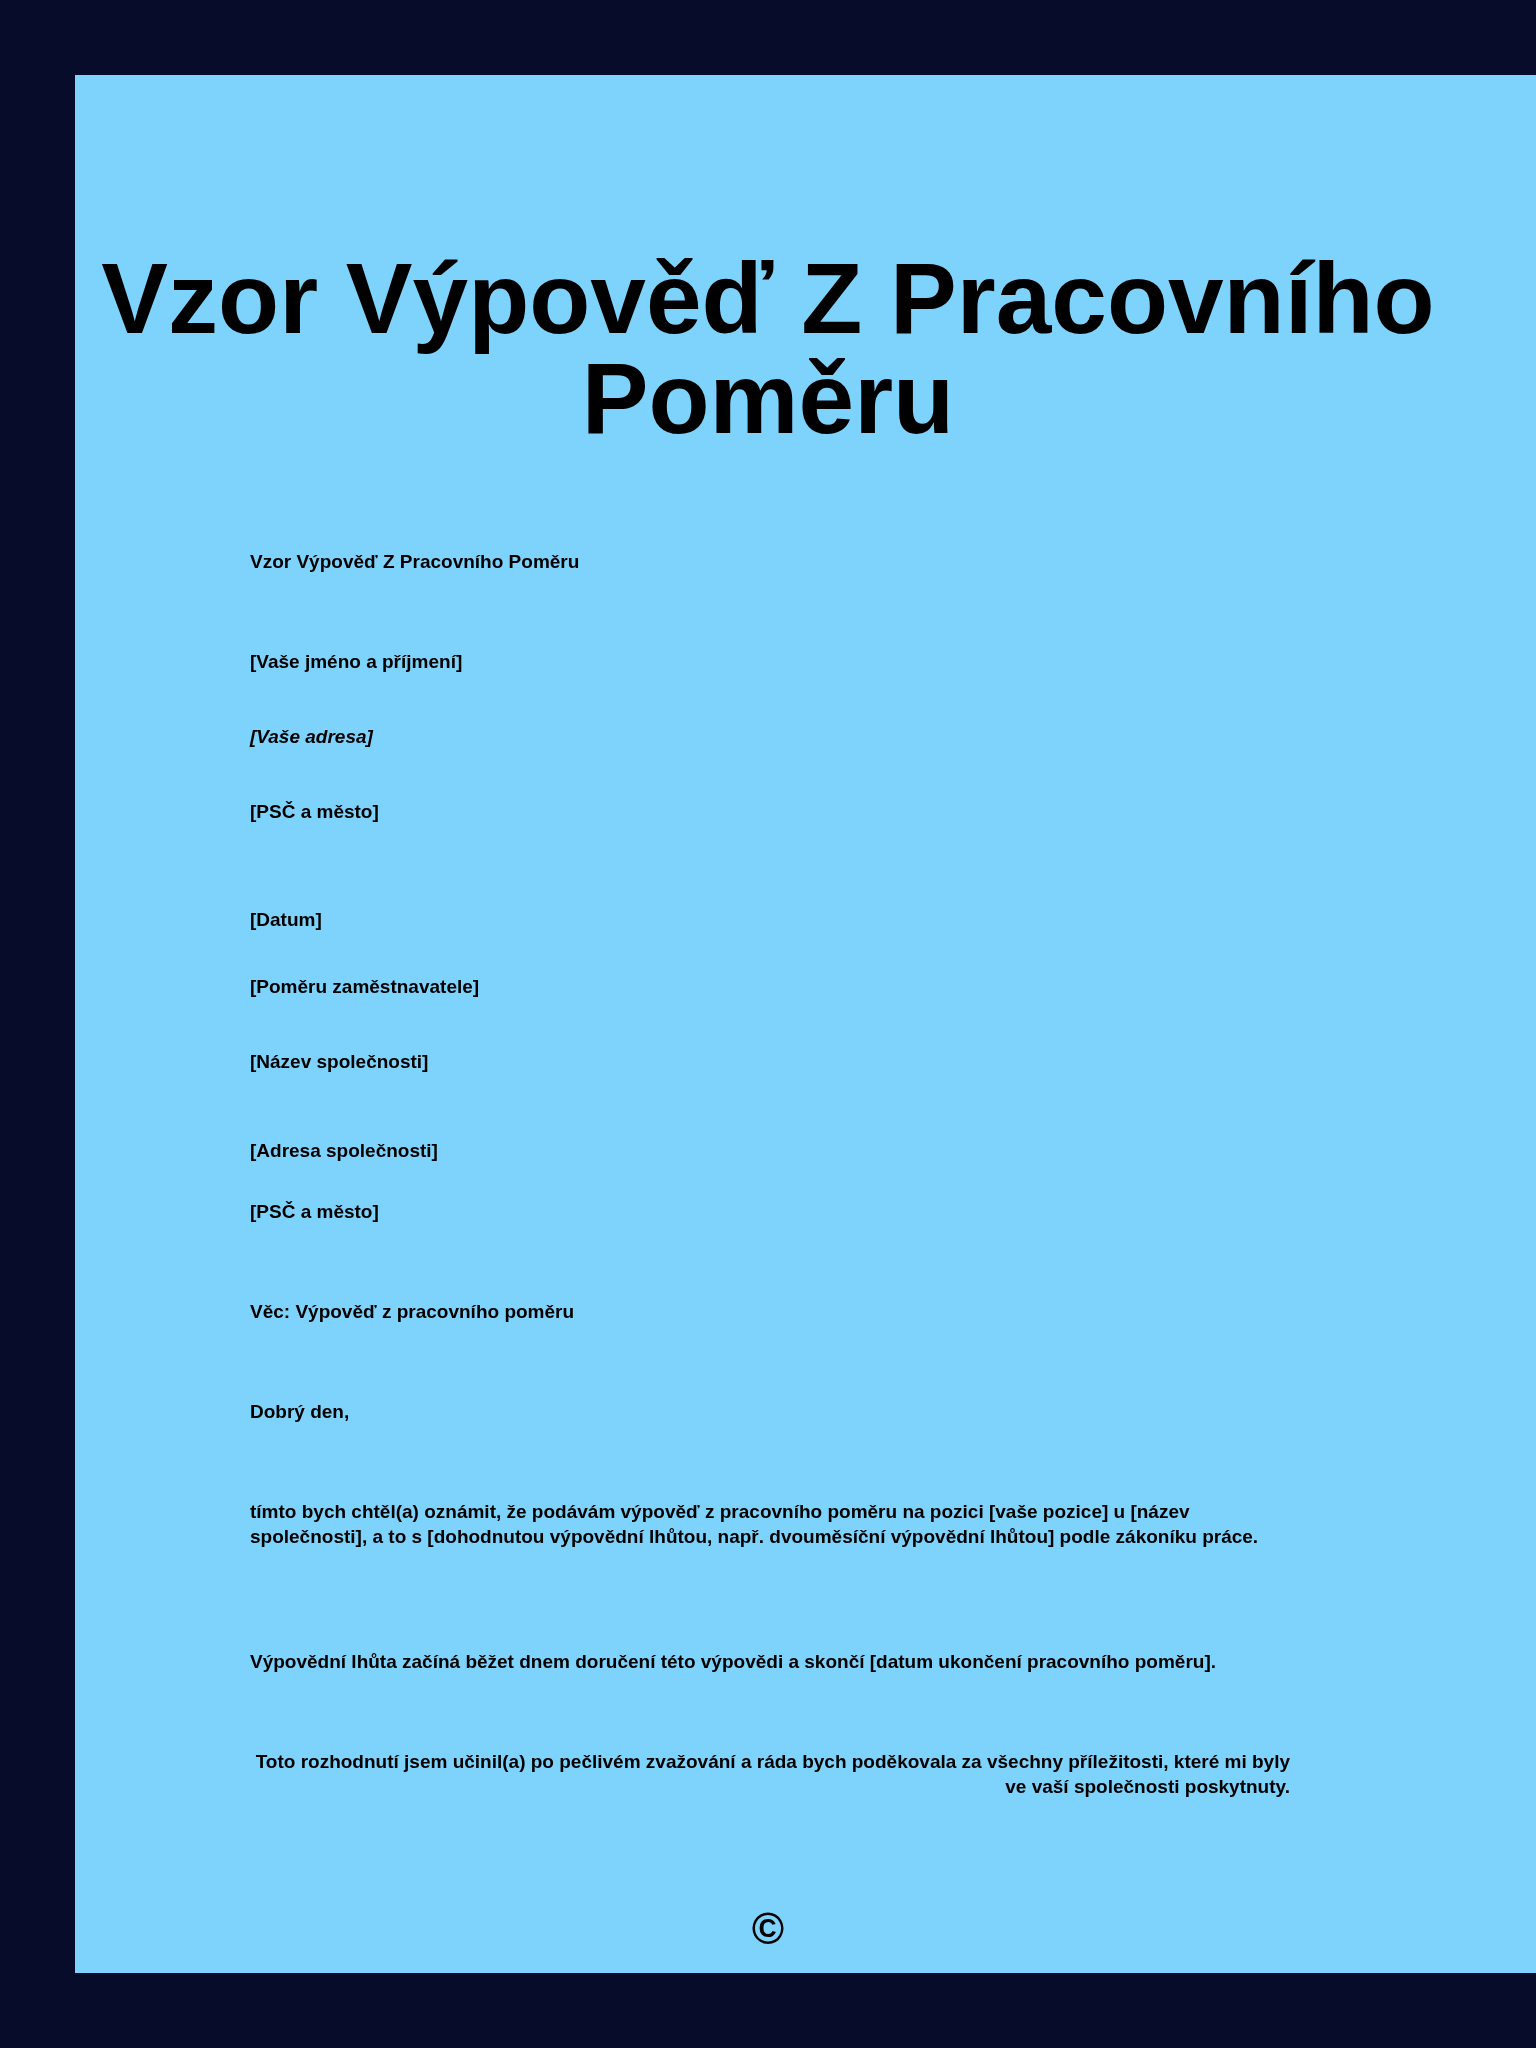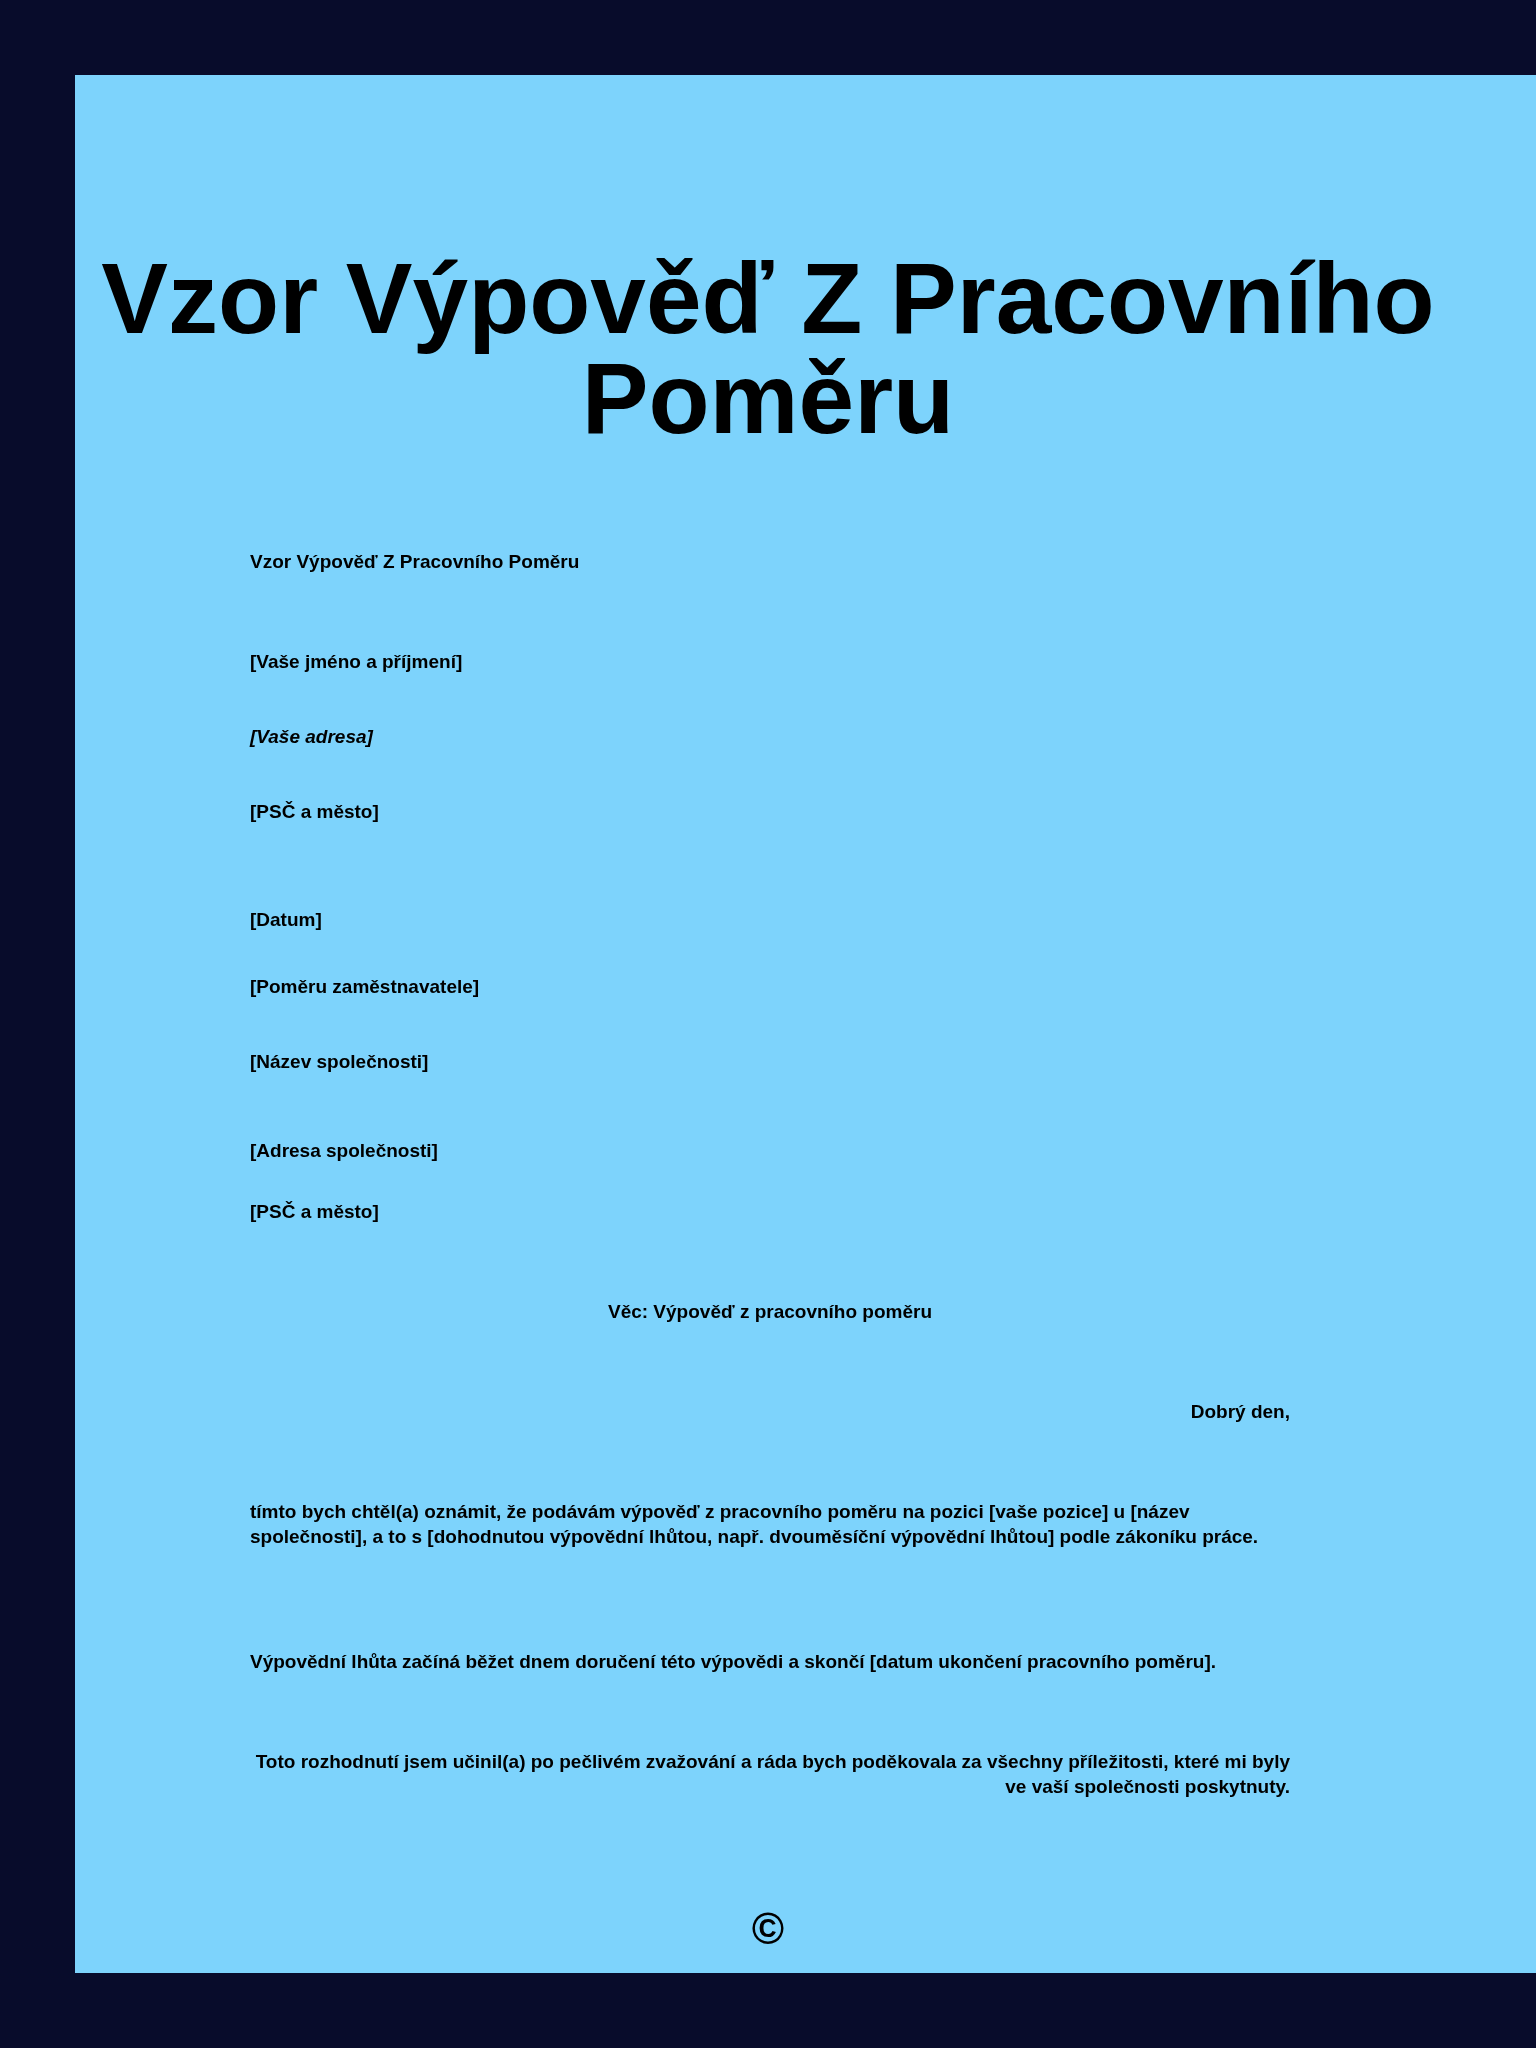--- a/index.html
+++ b/index.html
@@ -74,23 +74,23 @@
     <p class="line" style="top:574px;">[Vaše jméno a příjmení]</p>
     <p class="line" style="top:649px;font-style:italic;">[Vaše adresa]</p>
     <p class="line" style="top:724px;">[PSČ a město]</p>
     <p class="line" style="top:832px;">[Datum]</p>
 
     <p class="line" style="top:899px;">[Poměru zaměstnavatele]</p>
     <p class="line" style="top:974px;">[Název společnosti]</p>
     <p class="line" style="top:1049px;margin-top:14px;">[Adresa společnosti]</p>
     <p class="line" style="top:1124px;">[PSČ a město]</p>
 
-    <p class="line" style="top:1224px;text-align:center;">Věc: Výpověď z pracovního poměru</p>
+    <p class="line" style="top:1224px;">Věc: Výpověď z pracovního poměru</p>
 
-    <p class="line" style="top:1324px;text-align:right;">Dobrý den,</p>
+    <p class="line" style="top:1324px;">Dobrý den,</p>
 
     <p class="line" style="top:1424px;">tímto bych chtěl(a) oznámit, že podávám výpověď z pracovního poměru na pozici [vaše pozice] u [název společnosti], a to s [dohodnutou výpovědní lhůtou, např. dvouměsíční výpovědní lhůtou] podle zákoníku práce.</p>
 
     <p class="line" style="top:1574px;">Výpovědní lhůta začíná běžet dnem doručení této výpovědi a skončí [datum ukončení pracovního poměru].</p>
 
     <p class="line" style="top:1674px;text-align:right;">Toto rozhodnutí jsem učinil(a) po pečlivém zvažování a ráda bych poděkovala za všechny příležitosti, které mi byly ve vaší společnosti poskytnuty.</p>
   </div>
 
   <div class="copyright">©</div>
 </div>

